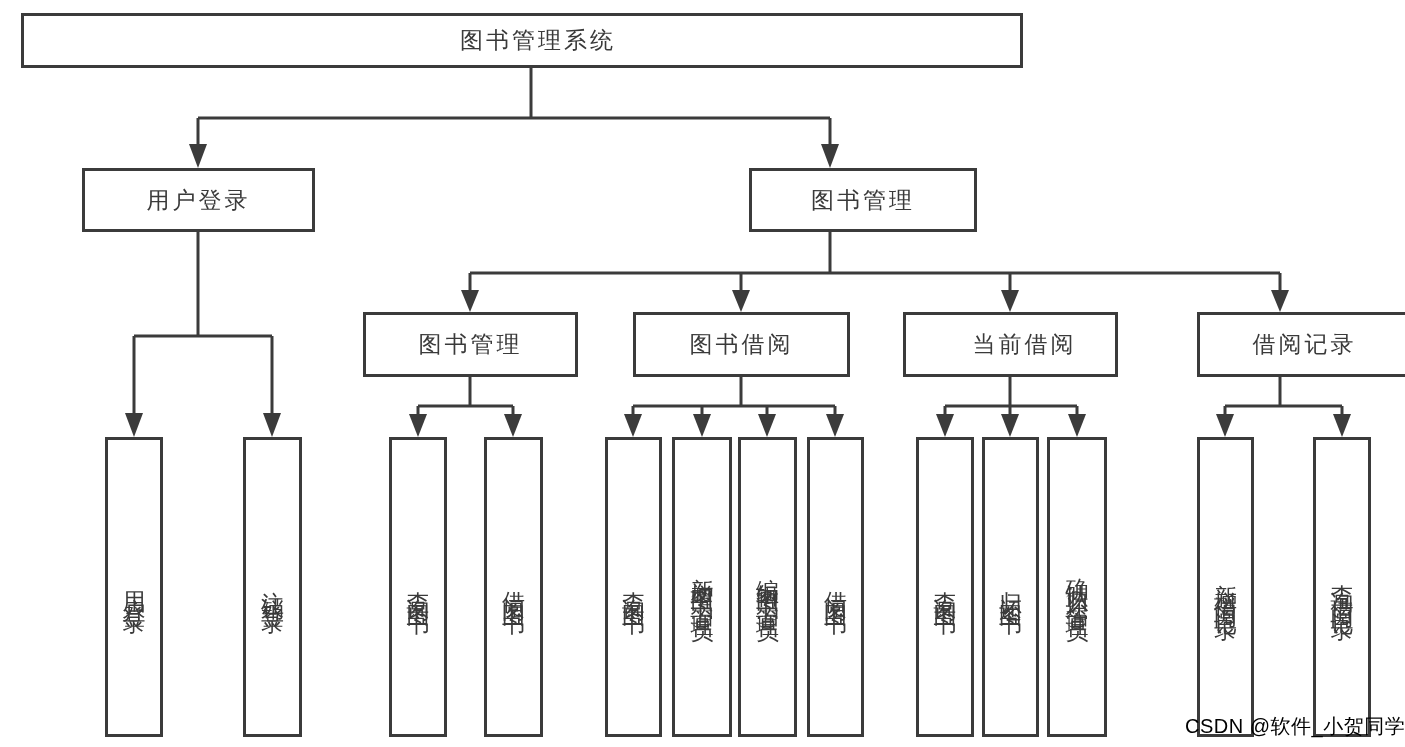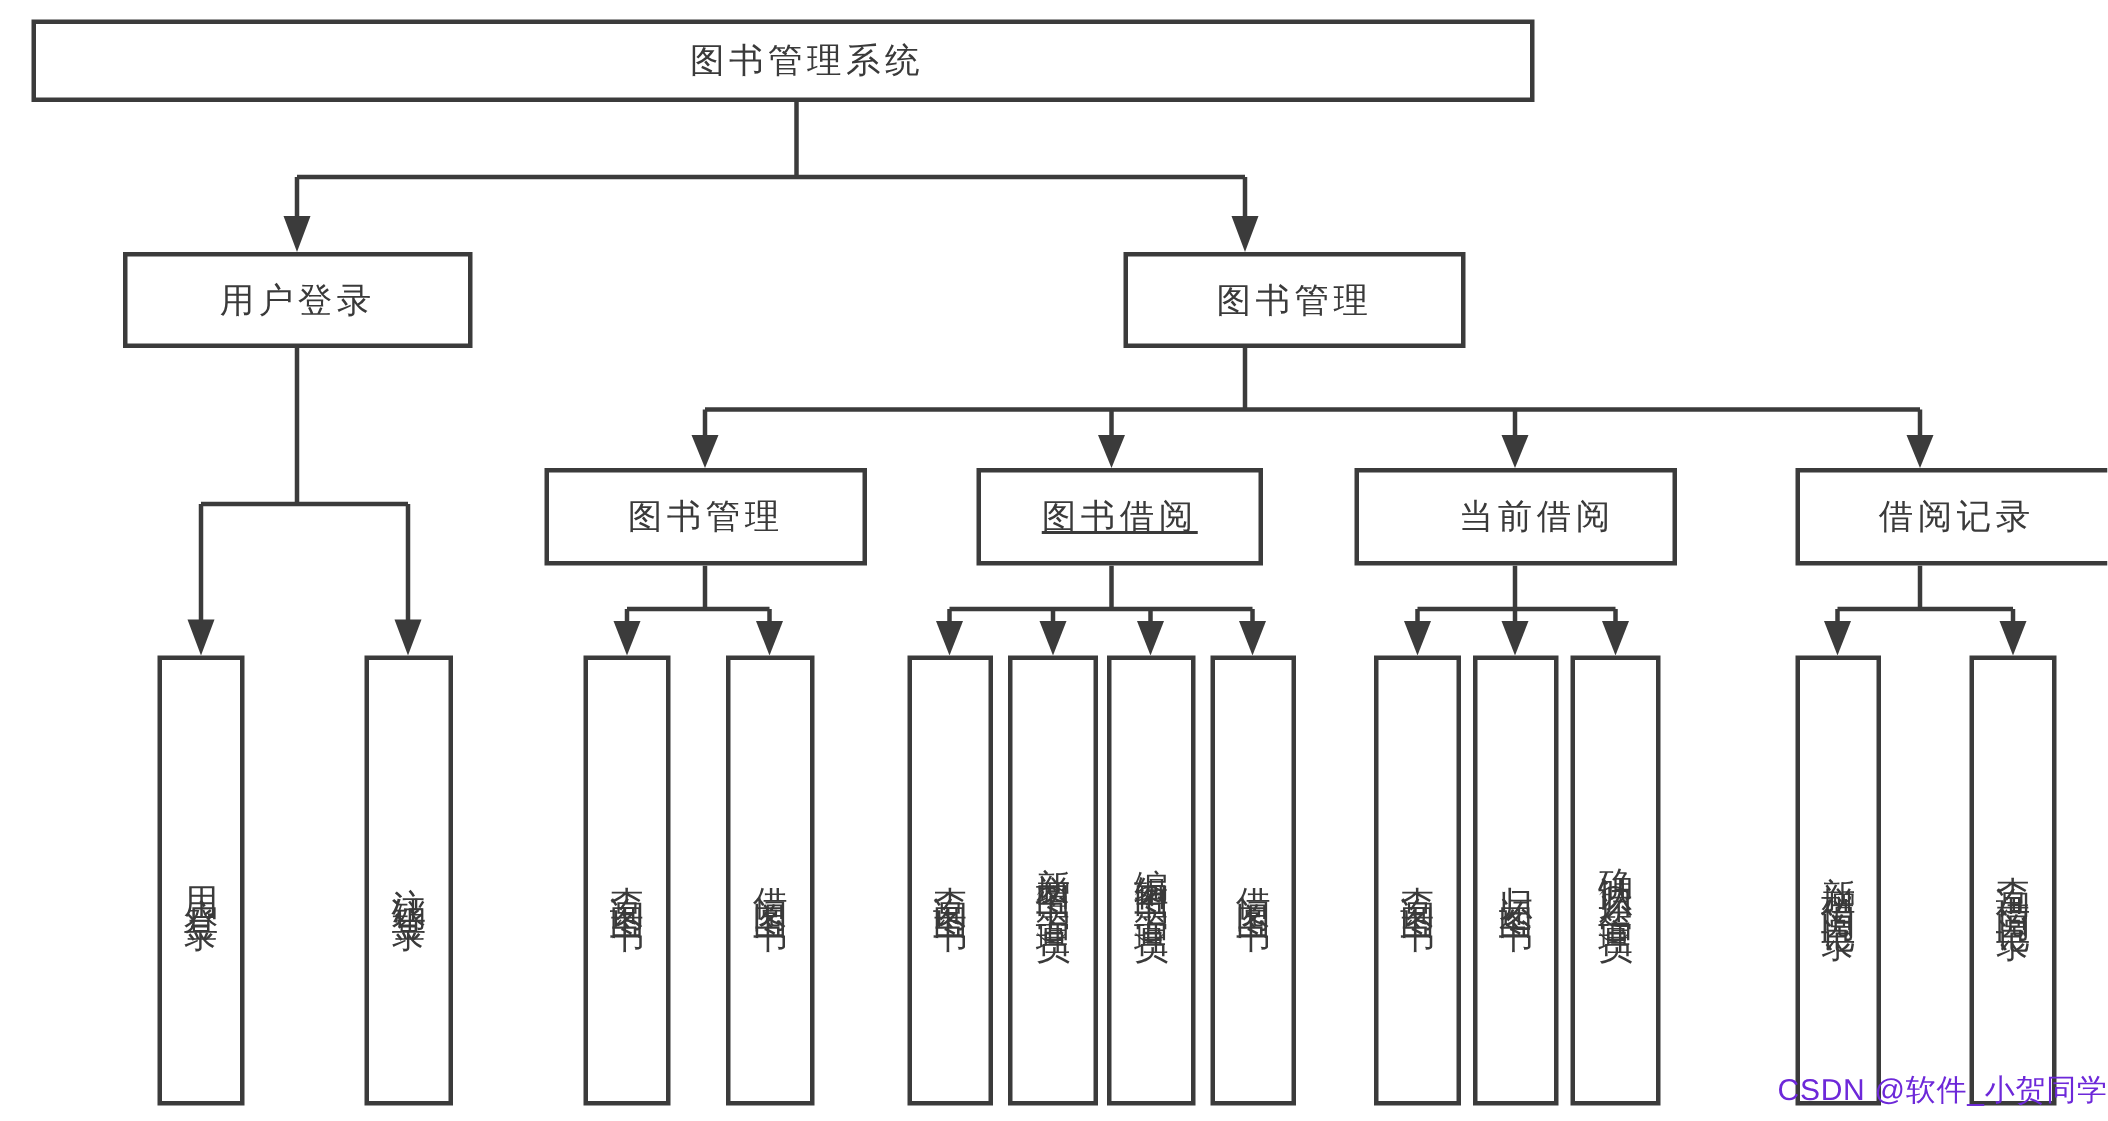--- a/index.html
+++ b/index.html
@@ -33,21 +33,21 @@
     line-height: 1;
     white-space: nowrap;
   }
   .vbox.long span { letter-spacing: 6px; }
   .watermark {
     position: absolute;
     left: 1185px;
     top: 713px;
     font-size: 20px;
     letter-spacing: 0.5px;
-    color: #6d28d9;
+    color: #000000;
     white-space: nowrap;
     z-index: 5;
   }
 </style>
 </head>
 <body>
 
 <div class="canvas">
 
   <svg class="connectors" width="1405" height="747" viewBox="0 0 1405 747" aria-hidden="true">
@@ -125,21 +125,21 @@
       <polygon points="1333,414 1351,414 1342,437"></polygon>
     </g>
   </svg>
 
   <div class="hbox" style="left:21px; top:13px; width:1002px; height:55px;padding-left:32px;">图书管理系统</div>
 
   <div class="hbox" style="left:82px; top:168px; width:233px; height:64px;">用户登录</div>
   <div class="hbox" style="left:713px; top:168px; width:228px; height:64px;margin-left:36px;">图书管理</div>
 
   <div class="hbox" style="left:363px; top:312px; width:215px; height:65px;">图书管理</div>
-  <div class="hbox" style="left:651px; top:312px; width:191px; height:65px;text-decoration:underline;">图书借阅</div>
+  <div class="hbox" style="left:633px; top:312px; width:217px; height:65px;">图书借阅</div>
   <div class="hbox" style="left:903px; top:312px; width:215px; height:65px;padding-left:28px;">当前借阅</div>
   <div class="hbox" style="left:1173px; top:312px; width:215px; height:65px;margin-left:24px;">借阅记录</div>
 
   <div class="vbox" style="left:105px; top:437px; width:58px; height:300px;">
     <span>用户登录</span>
   </div>
   <div class="vbox" style="left:243px; top:437px; width:59px; height:300px;">
     <span>注销登录</span>
   </div>
 

